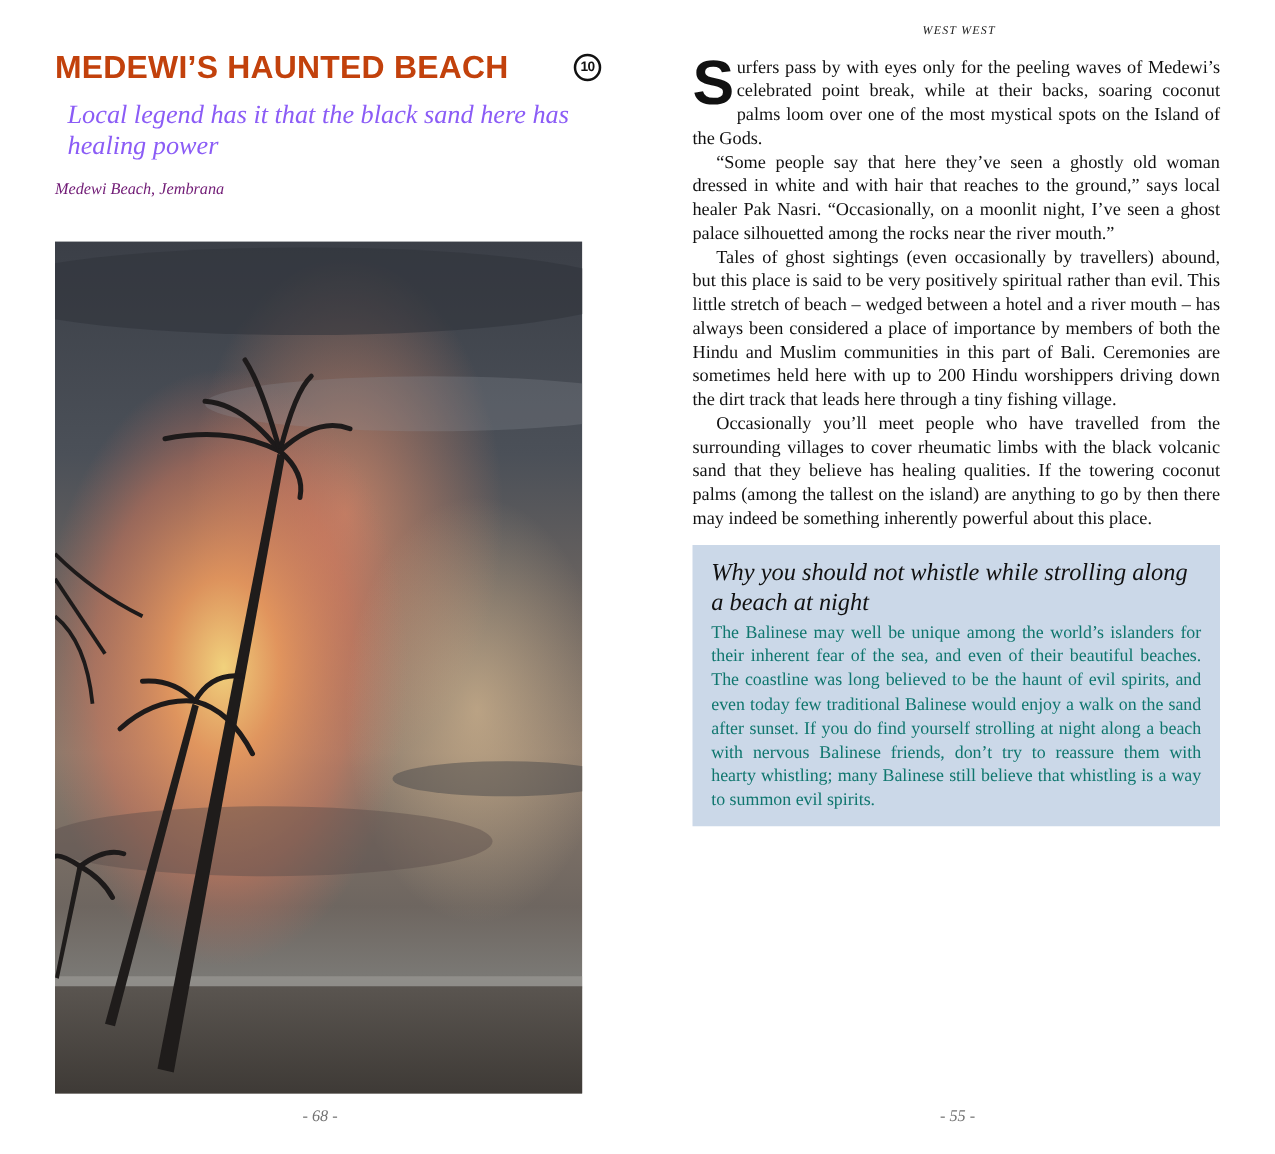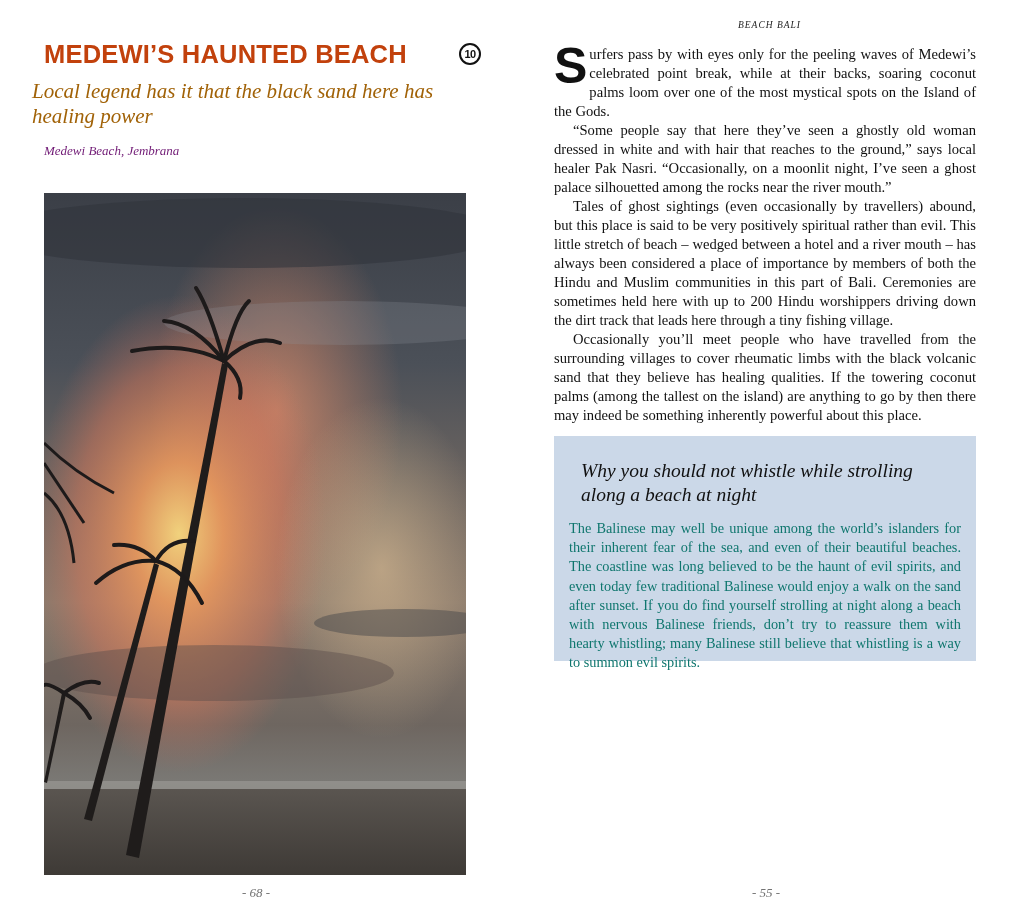--- a/index.html
+++ b/index.html
@@ -4,37 +4,37 @@
 <style>
   html, body { margin:0; padding:0; background:#ffffff; }
   body { width:1020px; height:923px; position:relative; overflow:hidden; color:#1a1a1a; }
   .serif { font-family: "Liberation Serif", "DejaVu Serif", serif; }
   .sans  { font-family: "Liberation Sans", "DejaVu Sans", sans-serif; }
 
   
   .title { position:absolute; left:44px; top:40px; font-size:25.5px; font-weight:bold; letter-spacing:0.2px; color:#c2410c; }
   .num-badge { position:absolute; left:447px; top:43px; width:18px; height:18px; border:2px solid #111; border-radius:50%;
                font-size:11px; font-weight:bold; line-height:18px; text-align:center; color:#111; letter-spacing:-0.5px;margin-left:12px; }
-  .subtitle { position:absolute; left:32px; top:79px; width:420px; font-size:21px; font-style:italic; line-height:25px; color:#a16207; }
+  .subtitle { position:absolute; left:54px; top:79px; width:420px; font-size:21px; font-style:italic; line-height:25px; color:#8b5cf6; }
   .location { position:absolute; left:44px; top:143px; font-size:13px; font-style:italic; color:#701a75; }
 
   .photo { position:absolute; left:44px; top:193px; width:422px; height:682px; overflow:hidden; }
   .photo svg { display:block; }
 
   .folio { position:absolute; top:885px; font-size:13px; font-style:italic; color:#737373; }
 
   
   .running-head { position:absolute; left:738px; top:20px; font-size:9.5px; font-style:italic; letter-spacing:1px; color:#222; }
   .body-text { position:absolute; left:554px; top:45px; width:422px; font-size:14.6px; line-height:19px; text-align:justify; color:#111; }
   .body-text p { margin:0; text-indent:19px; hyphens:auto; }
   .body-text p.first { text-indent:0; }
   .dropcap { float:left; font-size:50px; line-height:38px; font-weight:bold; margin:2px 2px 0 0; font-family:"Liberation Sans", "DejaVu Sans", sans-serif; }
 
   .sidebar-box { position:absolute; left:554px; top:436px; width:422px; height:225px; background:#cbd8e8; box-sizing:border-box; padding:11px 15px 0 15px; }
-  .sidebar-box h3 { margin:12px; font-size:19.5px; font-style:italic; font-weight:normal; line-height:24px; color:#111; }
+  .sidebar-box h3 { margin:0; font-size:19.5px; font-style:italic; font-weight:normal; line-height:24px; color:#111; }
   .sidebar-box p { margin:2px 0 0 0; font-size:14.3px; line-height:19.2px; text-align:justify; color:#0f766e; }
 </style>
 </head>
 <body>
 
 <div>
   <div class="title sans">MEDEWI’S HAUNTED BEACH</div>
   <div class="num-badge sans">10</div>
   <div class="subtitle serif">Local legend has it that the black sand here has healing power</div>
   <div class="location serif">Medewi Beach, Jembrana</div>
@@ -109,21 +109,21 @@
         <path d="M0 270 Q20 300 40 330"></path>
         <path d="M0 300 Q25 320 30 370"></path>
       </g>
     </svg>
   </div>
 
   <div class="folio serif" style="left:242px;">- 68 -</div>
 </div>
 
 <div>
-  <div class="running-head serif">BEACH BALI</div>
+  <div class="running-head serif">WEST WEST</div>
 
   <div class="body-text serif">
     <p class="first"><span class="dropcap">S</span><span>urfers pass by with eyes only for the peeling waves of Medewi’s celebrated point break, while at their backs, soaring coconut palms loom over one of the most mystical spots on the Island of the Gods.</span></p>
     <p>“Some people say that here they’ve seen a ghostly old woman dressed in white and with hair that reaches to the ground,” says local healer Pak Nasri. “Occasionally, on a moonlit night, I’ve seen a ghost palace silhouetted among the rocks near the river mouth.”</p>
     <p>Tales of ghost sightings (even occasionally by travellers) abound, but this place is said to be very positively spiritual rather than evil. This little stretch of beach – wedged between a hotel and a river mouth – has always been considered a place of importance by members of both the Hindu and Muslim communities in this part of Bali. Ceremonies are sometimes held here with up to 200 Hindu worshippers driving down the dirt track that leads here through a tiny fishing village.</p>
     <p>Occasionally you’ll meet people who have travelled from the surrounding villages to cover rheumatic limbs with the black volcanic sand that they believe has healing qualities. If the towering coconut palms (among the tallest on the island) are anything to go by then there may indeed be something inherently powerful about this place.</p>
   </div>
 
   <div class="sidebar-box serif">
     <h3>Why you should not whistle while strolling along a beach at night</h3>

